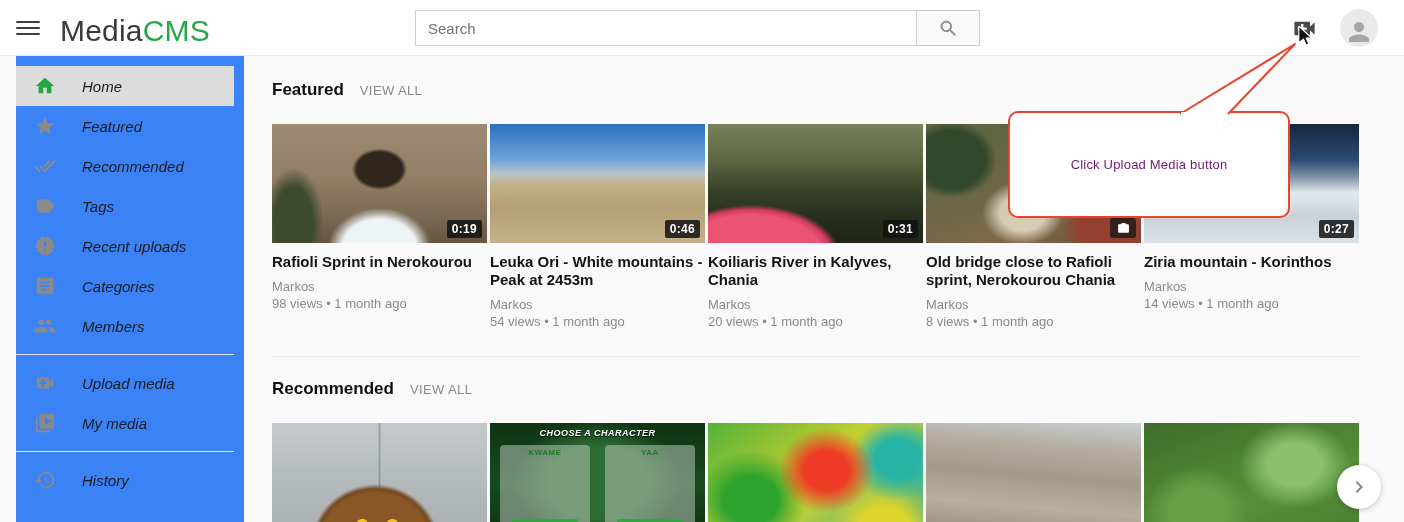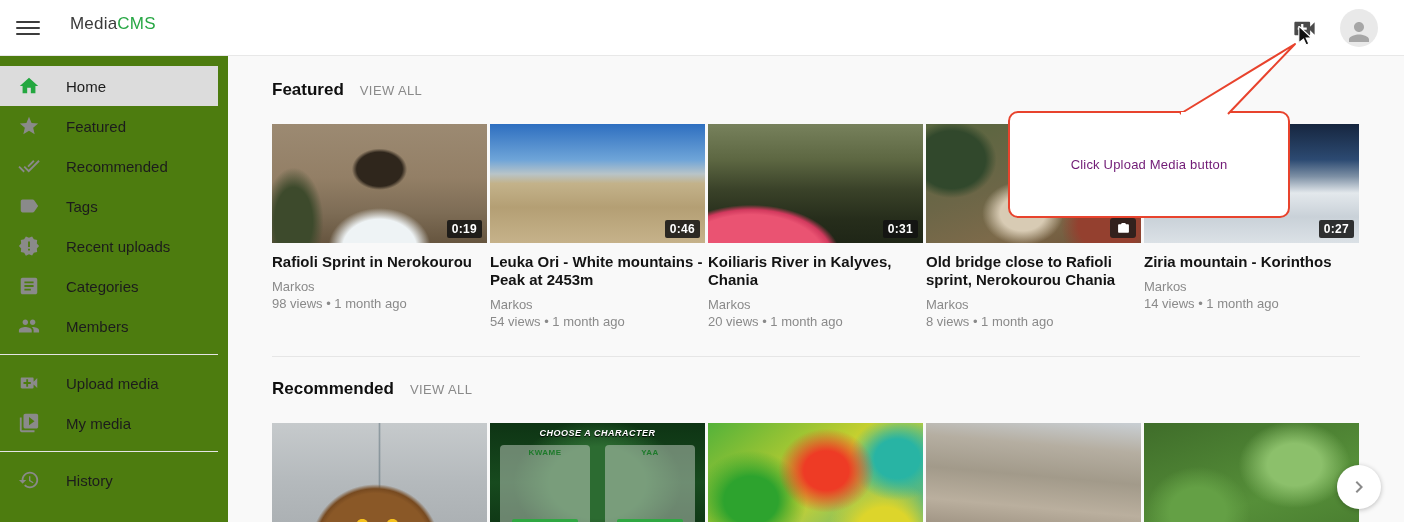--- a/index.html
+++ b/index.html
@@ -4,34 +4,34 @@
 <title>MediaCMS</title>
 <style>
   * { margin:0; padding:0; box-sizing:border-box; }
   html,body { width:1404px; height:522px; overflow:hidden; }
   body { font-family:"Liberation Sans", sans-serif; background:#f9f9f9; color:#1c1c1c; position:relative; }
 
   
   .header { position:absolute; top:0; left:0; width:1404px; height:56px; background:#fff; border-bottom:1px solid #e8e8e8; z-index:30; }
   .hamburger { position:absolute; left:16px; top:17px; width:24px; height:22px; cursor:pointer; }
   .hamburger span { display:block; height:2px; background:#3c3c3c; margin:4px 0; border-radius:1px; }
-  .logo { position:absolute; left:70px; top:14px; font-size:17px; letter-spacing:.2px; color:#3a3a3a; cursor:pointer; }
+  .logo { position:absolute; left:60px; top:14px; font-size:30px; letter-spacing:.2px; color:#3a3a3a; cursor:pointer; }
   .logo .accent { color:#27a744; }
   .searchwrap { position:absolute; left:415px; top:10px; display:flex; }
   .searchwrap input { width:502px; height:36px; border:1px solid #ccc; background:#fff; padding:0 12px; font-size:15px; color:#111; outline:none; font-family:"Liberation Sans", sans-serif; }
   .searchwrap input::placeholder { color:#737373; }
   .searchbtn { width:63px; height:36px; border:1px solid #ccc; border-left:none; background:#f8f8f8; display:flex; align-items:center; justify-content:center; cursor:pointer; }
   .upload-top { position:absolute; left:1291px; top:15px; width:28px; height:28px; cursor:pointer; }
   .upload-top svg { fill:#4a4a4a; }
   .cursor { position:absolute; left:1298px; top:26px; z-index:60; }
   .avatar { position:absolute; left:1340px; top:9px; width:38px; height:38px; border-radius:50%; background:#e9e9e9; overflow:hidden; display:flex; align-items:flex-end; justify-content:center; cursor:pointer; }
   .avatar svg { fill:#a6a6a6; }
 
   
-  .sidebar { position:absolute; top:56px; left:0; width:228px; height:466px; background:#4d7c0f; padding-top:10px; z-index:10; }
+  .sidebar { position:absolute; top:56px; left:16px; width:228px; height:466px; background:#3b82f6; padding-top:10px; z-index:10;font-style:italic; }
   .side-item { display:flex; align-items:center; height:40px; padding-left:18px; cursor:pointer; }
   .side-item .ic { width:22px; height:22px; display:flex; align-items:center; justify-content:center; }
   .side-item .ic svg { fill:#8a8a8a; }
   .side-item.active { background:#dcdcdc; width:218px; }
   .side-item.active .ic svg { fill:#23a73f; }
   .side-item .lbl { margin-left:26px; font-size:15px; font-weight:500; color:#1c1c1c; }
   .side-divider { border-top:1px solid #e4e4e4; margin:8px 0; width:218px; }
   .side-scrollbar { position:absolute; top:56px; left:218px; width:10px; height:466px; background:#f2f2f2; }
   .side-scrollbar .thumb { position:absolute; top:2px; left:1px; width:8px; height:462px; background:#c6c6c6; border-radius:4px; cursor:pointer; }
 
@@ -109,20 +109,28 @@
 </head>
 <body>
 
 <div class="header">
   <div class="hamburger">
       <span></span>
       <span></span>
       <span></span>
     </div>
   <div class="logo"><span>Media</span><span class="accent">CMS</span></div>
+  <div class="searchwrap">
+    <input type="text" placeholder="Search" style="">
+    <div class="searchbtn">
+      <svg width="21" height="21" viewBox="0 0 24 24" fill="#8a8a8a">
+          <path d="M15.5 14h-.79l-.28-.27C15.41 12.59 16 11.11 16 9.5 16 5.91 13.09 3 9.5 3S3 5.91 3 9.5 5.91 16 9.5 16c1.61 0 3.09-.59 4.23-1.57l.27.28v.79l5 4.99L20.49 19l-4.99-5zm-6 0C7.01 14 5 11.99 5 9.5S7.01 5 9.5 5 14 7.01 14 9.5 11.99 14 9.5 14z"></path>
+        </svg>
+    </div>
+  </div>
   <div class="upload-top">
     <svg width="27" height="27" viewBox="0 0 24 24">
         <path d="M17 10.5V7c0-.55-.45-1-1-1H4c-.55 0-1 .45-1 1v10c0 .55.45 1 1 1h12c.55 0 1-.45 1-1v-3.5l4 4v-11l-4 4zM14 13h-3v3H9v-3H6v-2h3V8h2v3h3v2z"></path>
       </svg>
   </div>
   <div class="avatar">
     <svg width="30" height="30" viewBox="0 0 24 24">
         <path d="M12 12c2.21 0 4-1.79 4-4s-1.79-4-4-4-4 1.79-4 4 1.79 4 4 4zm0 2c-2.67 0-8 1.34-8 4v2h16v-2c0-2.66-5.33-4-8-4z"></path>
       </svg>
   </div>

